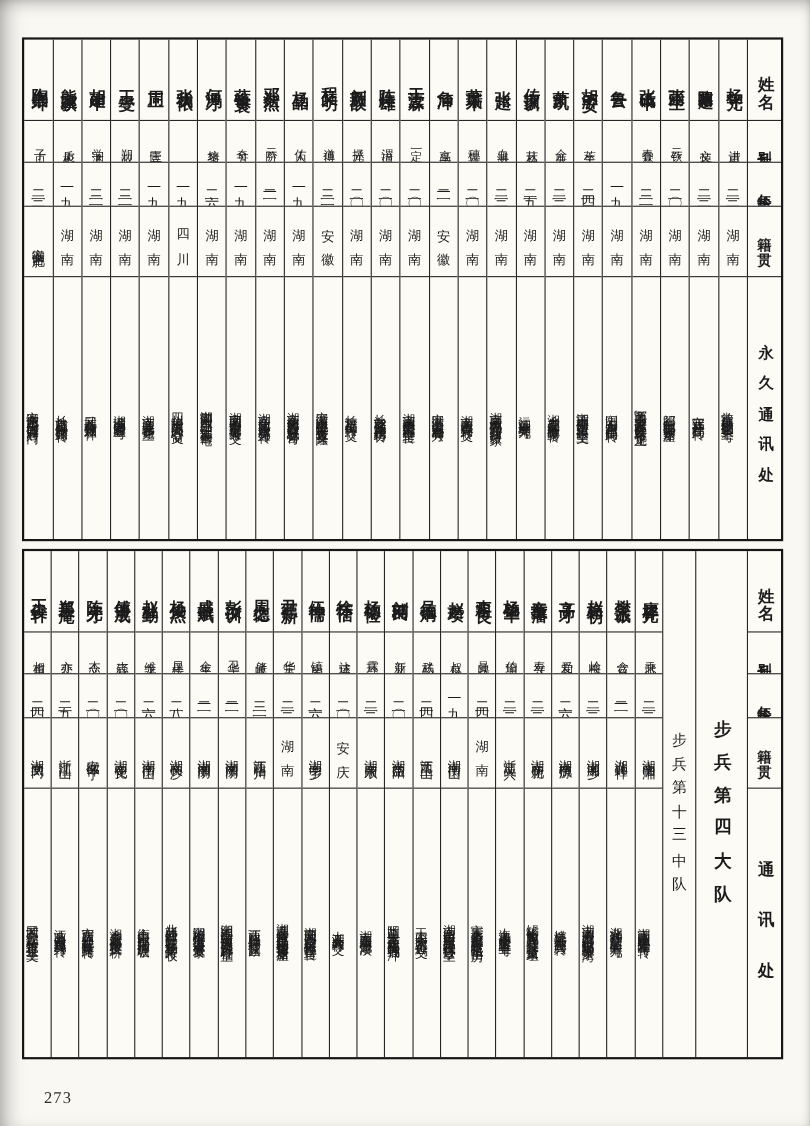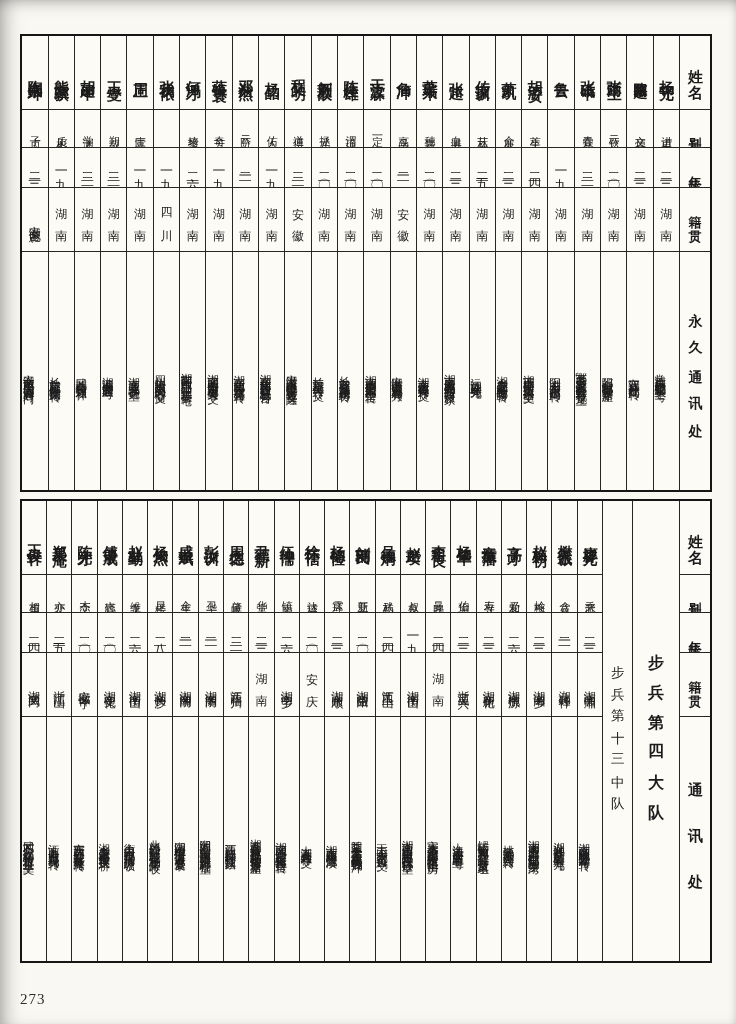--- a/index.html
+++ b/index.html
@@ -47,21 +47,21 @@
   .cell-addr .vtxt   { font-size:11.5px; letter-spacing:1.5px; }
   .hdr .vtxt { font-weight:bold; }
   .hdr-name .vtxt   { font-size:15px; letter-spacing:16px; }
   .hdr-small .vtxt  { font-size:13px; letter-spacing:2px; font-weight:bold; }
   .hdr-origin .vtxt { font-size:13px; letter-spacing:14px; }
   .hdr-addr .vtxt   { font-size:14px; letter-spacing:28px; }
   .hdr-addr-short .vtxt { font-size:15px; letter-spacing:46px; }
   .unit-txt { font-size:13.5px; letter-spacing:22px; }
   .unit-txt.big { font-size:16px; font-weight:bold; letter-spacing:30px; }
   .page-number {
-    position:absolute; left:20px; bottom:16px;
+    position:absolute; left:40px; bottom:16px;
     font-size:15px; letter-spacing:1px; color:#2c2c2c;
   }
 </style>
 </head>
 <body>
 
 <div class="page">
   <div class="table-wrap">
     <div class="band" id="top-band">
         <div class="col label-col">

